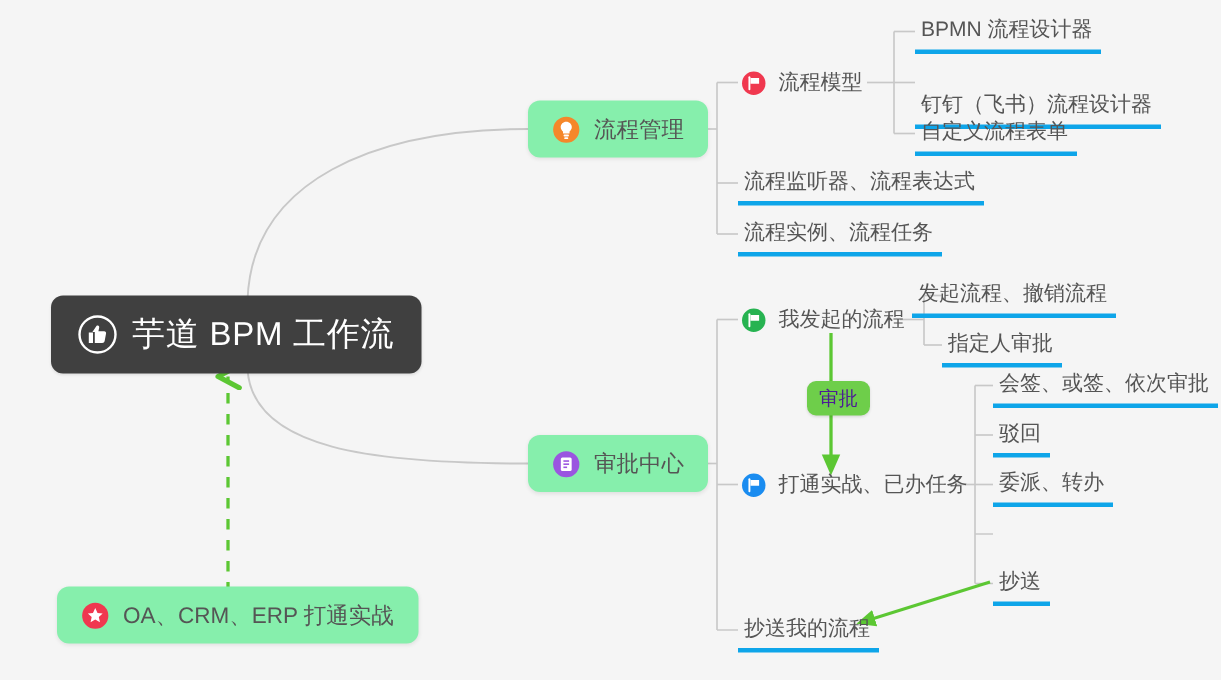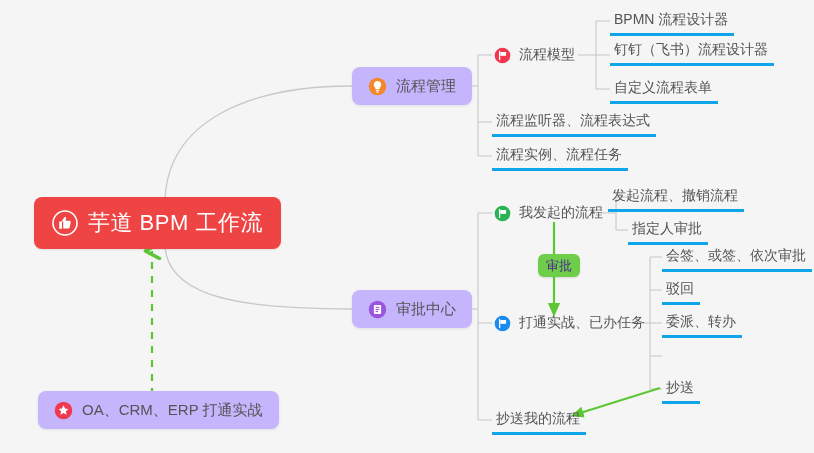--- a/index.html
+++ b/index.html
@@ -35,34 +35,34 @@
   .node {
     position: absolute;
     display: flex;
     align-items: center;
     box-sizing: border-box;
     white-space: nowrap;
   }
 
   
   .node-root {
-    background: #ef4444;
+    background: #404040;
     border-radius: 8px;
     padding: 0 18px;
     height: 52px;
     color: #ffffff;
     font-size: 22px;
     letter-spacing: 0.5px;
     box-shadow: 0 1px 2px rgba(0,0,0,0.10);
   }
   .node-root .label { margin-left: 10px; }
 
   
   .node-card {
-    background: #c4b5fd;
+    background: #86efac;
     border-radius: 8px;
     padding: 0 16px;
     height: 38px;
     font-size: 15px;
     color: #555555;
     box-shadow: 0 1px 3px rgba(0,0,0,0.09);
   }
   .node-card .label { margin-left: 9px; }
 
   
@@ -198,21 +198,21 @@
         <path d="M6.6,5.2 L6.6,14.8" stroke="#ffffff" stroke-width="1.5" stroke-linecap="round"></path>
         <path d="M7.4,5.9 L14.2,5.9 L14.2,10.4 L7.4,10.4 Z" fill="#ffffff"></path>
       </svg>
     </span>
     <span class="label">流程模型</span>
   </div>
 
   <div class="node node-line" style="left:610px; top:6px;">
     <span class="label" style="margin-left:0;">BPMN 流程设计器</span>
   </div>
-  <div class="node node-line" style="left:610px; top:36px;">
+  <div class="node node-line" style="left:610px; top:56px;">
     <span class="label" style="margin-left:0;">钉钉（飞书）流程设计器</span>
   </div>
   <div class="node node-line" style="left:610px; top:74px;">
     <span class="label" style="margin-left:0;">自定义流程表单</span>
   </div>
 
   <div class="node node-line" style="left:492px; top:107px;">
     <span class="label" style="margin-left:0;">流程监听器、流程表达式</span>
   </div>
   <div class="node node-line" style="left:492px; top:141px;">

